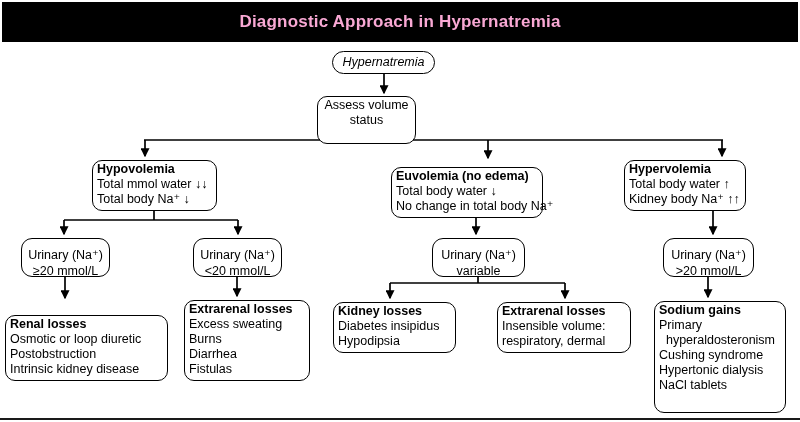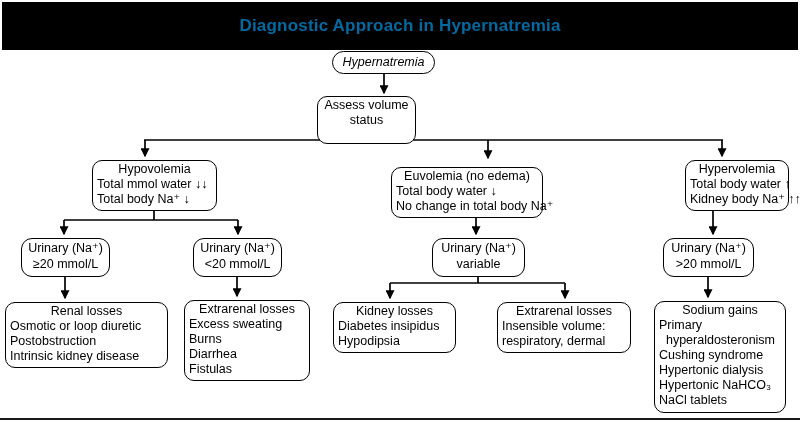--- a/index.html
+++ b/index.html
@@ -8,23 +8,23 @@
     width: 800px;
     height: 422px;
     background: #ffffff;
     font-family: "Liberation Sans", "DejaVu Sans", sans-serif;
     color: #000;
     overflow: hidden;
   }
   .title-bar {
     position: absolute;
     left: 2px; top: 2px;
-    width: 796px; height: 48px;
+    width: 796px; height: 40px;
     background: #000000;
-    color: #0369a1;
+    color: #f9a8d4;
     font-weight: bold;
     font-size: 17px;
     display: flex;
     align-items: center;
     justify-content: center;
     letter-spacing: 0.2px;
   }
   .bottom-rule {
     position: absolute;
     left: 0; top: 418px;
@@ -40,23 +40,23 @@
     position: absolute;
     box-sizing: border-box;
     background: #ffffff;
     border: 1.8px solid #000000;
     border-radius: 10px;
     padding: 1px 4px;
     font-size: 12.5px;
     line-height: 15px;
   }
   .node .line { display: block; white-space: pre; }
-  .node .node-title { font-weight: normal; text-align: center; }
+  .node .node-title { font-weight: bold; }
   .node.center { text-align: center; }
-  .node.u { line-height: 16px; padding-top: 1px; border-radius: 11px; }
+  .node.u { line-height: 16px; padding-top: 8px; border-radius: 11px; }
   .node.pill {
     border-radius: 12px;
     display: flex;
     align-items: center;
     justify-content: center;
   }
 </style>
 </head>
 <body>
 
@@ -109,21 +109,21 @@
     <span class="line">Total mmol water ↓↓</span>
     <span class="line">Total body Na⁺ ↓</span>
   </div>
 
   <div class="node" style="left:391px; top:167px; width:152px; height:51px;">
     <span class="line node-title">Euvolemia (no edema)</span>
     <span class="line">Total body water ↓</span>
     <span class="line">No change in total body Na⁺</span>
   </div>
 
-  <div class="node" style="left:685px; top:160px; width:104px; height:51px;">
+  <div class="node" style="left:624px; top:160px; width:122px; height:51px;">
     <span class="line node-title">Hypervolemia</span>
     <span class="line">Total body water ↑</span>
     <span class="line">Kidney body Na⁺ ↑↑</span>
   </div>
 
   <div class="node center u" style="left:21px; top:238px; width:89px; height:39px;">
     <span class="line">Urinary (Na⁺)</span>
     <span class="line">≥20 mmol/L</span>
   </div>
 
@@ -135,21 +135,21 @@
   <div class="node center u" style="left:432px; top:238px; width:93px; height:39px;">
     <span class="line">Urinary (Na⁺)</span>
     <span class="line">variable</span>
   </div>
 
   <div class="node center u" style="left:663px; top:238px; width:91px; height:39px;">
     <span class="line">Urinary (Na⁺)</span>
     <span class="line">&gt;20 mmol/L</span>
   </div>
 
-  <div class="node" style="left:5px; top:302px; width:163px; height:66px;">
+  <div class="node" style="left:5px; top:315px; width:163px; height:66px;">
     <span class="line node-title">Renal losses</span>
     <span class="line">Osmotic or loop diuretic</span>
     <span class="line">Postobstruction</span>
     <span class="line">Intrinsic kidney disease</span>
   </div>
 
   <div class="node" style="left:184px; top:300px; width:126px; height:81px;">
     <span class="line node-title">Extrarenal losses</span>
     <span class="line">Excess sweating</span>
     <span class="line">Burns</span>
@@ -168,18 +168,17 @@
     <span class="line">Insensible volume:</span>
     <span class="line">respiratory, dermal</span>
   </div>
 
   <div class="node" style="left:654px; top:301px; width:132px; height:112px;">
     <span class="line node-title">Sodium gains</span>
     <span class="line">Primary</span>
     <span class="line">  hyperaldosteronism</span>
     <span class="line">Cushing syndrome</span>
     <span class="line">Hypertonic dialysis</span>
-    <span class="line">Hypertonic NaHCO₃</span>
     <span class="line">NaCl tablets</span>
   </div>
 
   <div class="bottom-rule"></div>
 </div>
 
 </body></html>

